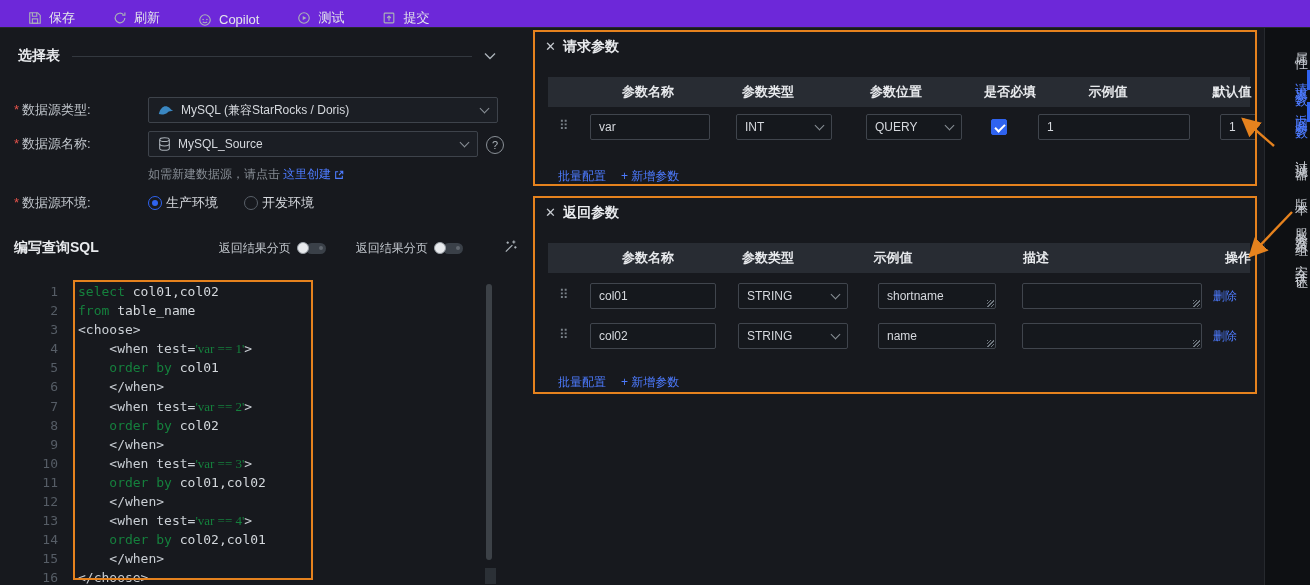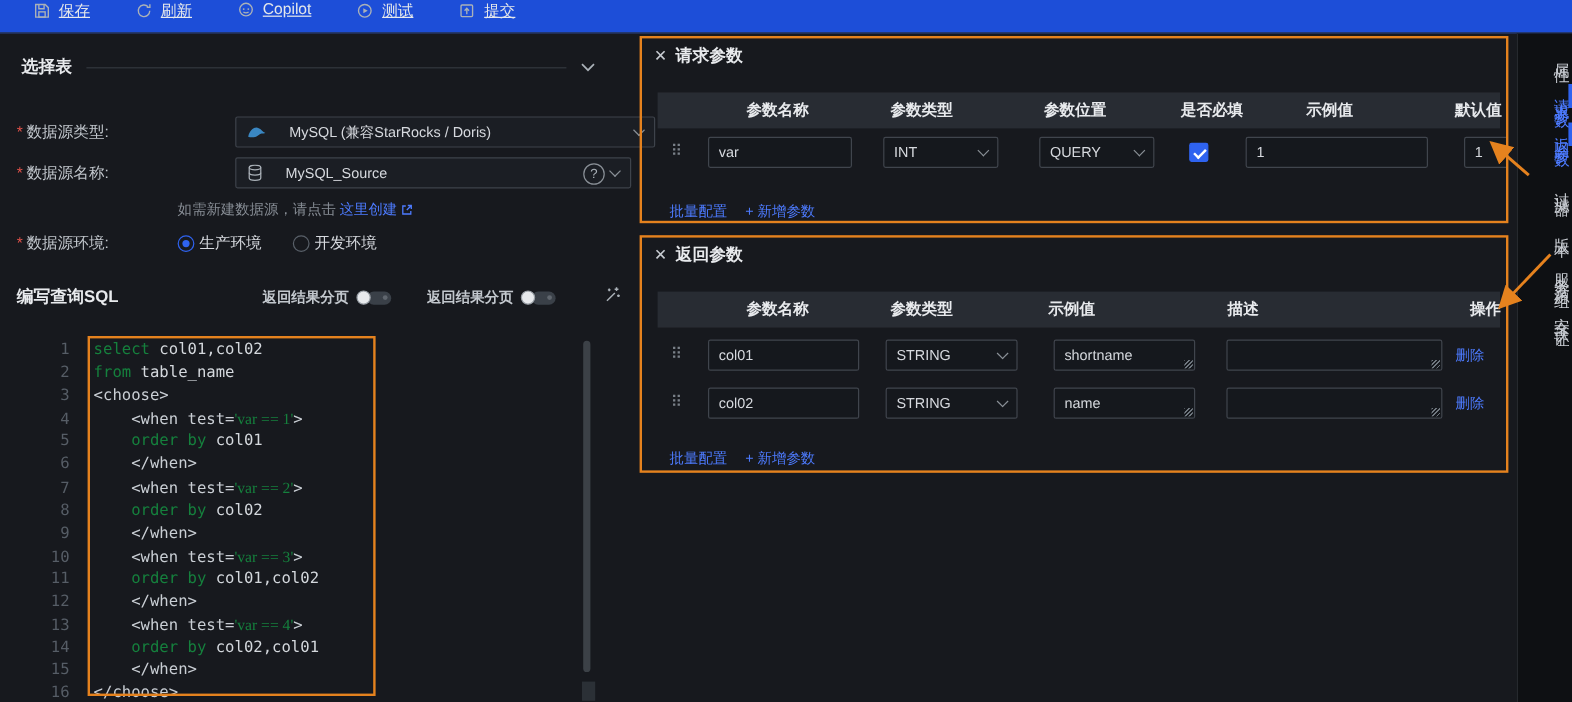--- a/index.html
+++ b/index.html
@@ -1,47 +1,47 @@
 <!DOCTYPE html>
 <html><head>
 <meta charset="utf-8">
 <style>
   html,body{margin:0;padding:0;background:#17191e;}
   .page{position:relative;width:1310px;height:585px;background:#17191e;overflow:hidden;
         font-family:"Liberation Sans",sans-serif;color:#e8eaed;}
 
   
-  .toolbar{position:absolute;left:0;top:0;right:0;height:28px;background:#1d4ed8;
-           border-bottom:1px solid #26292e;display:flex;align-items:flex-start;padding-left:28px;gap:38px;box-sizing:border-box;text-decoration:underline;}
+  .toolbar{position:absolute;left:0;top:0;right:0;height:28px;background:#6d28d9;
+           border-bottom:1px solid #26292e;display:flex;align-items:flex-end;padding-left:28px;gap:38px;box-sizing:border-box;}
   .tb-item{display:flex;align-items:center;gap:7px;font-size:13px;color:#e4e7ea;cursor:pointer;}
 
   
   .left-panel{position:absolute;left:0;top:28px;width:530px;bottom:0;}
   .section-header{position:absolute;left:18px;top:19px;width:478px;display:flex;align-items:center;gap:12px;}
   .section-title{font-size:14px;font-weight:bold;}
   .h-line{flex:1;height:1px;background:#33383f;}
   .form-label{position:absolute;left:14px;height:26px;line-height:26px;font-size:13px;color:#c2c7cd;white-space:nowrap;}
   .star{color:#e5534b;margin-right:3px;}
   .dropdown{position:absolute;height:26px;background:#1b1e24;border:1px solid #3e434b;border-radius:2px;
-            display:flex;align-items:center;padding:0 9px;gap:19px;font-size:12px;color:#d6d9de;cursor:pointer;box-sizing:border-box;margin-left:48px;}
+            display:flex;align-items:center;padding:0 9px;gap:7px;font-size:12px;color:#d6d9de;cursor:pointer;box-sizing:border-box;}
   .dd-caret{margin-left:auto;width:6px;height:6px;border-right:1.4px solid #8a9097;border-bottom:1.4px solid #8a9097;
             transform:rotate(45deg);margin-top:-3px;}
   .help-circle{position:absolute;left:486px;top:108px;width:16px;height:16px;border-radius:50%;border:1px solid #8a9097;
                color:#aab1b8;font-size:11px;display:flex;align-items:center;justify-content:center;cursor:pointer;}
   .helper-text{position:absolute;left:148px;top:138px;font-size:12px;color:#878d95;display:flex;align-items:center;gap:3px;}
   .helper-link{color:#4d7bff;cursor:pointer;}
   .radio-group{position:absolute;left:148px;top:162px;height:26px;display:flex;align-items:center;gap:26px;}
   .radio{display:flex;align-items:center;gap:4px;font-size:13px;color:#d6d9de;cursor:pointer;}
   .radio-dot{width:14px;height:14px;border-radius:50%;border:1px solid #596069;position:relative;box-sizing:border-box;}
   .radio-dot.selected{border-color:#2f63f0;}
   .radio-dot.selected::after{content:"";position:absolute;inset:3px;border-radius:50%;background:#2f63f0;}
 
   .sql-header{position:absolute;left:14px;right:12px;top:207px;height:26px;display:flex;align-items:center;}
   .sql-title{font-size:14px;font-weight:bold;margin-right:120px;}
-  .tg{display:flex;align-items:center;gap:6px;font-size:12px;color:#c2c7cd;font-weight:bold;}
+  .tg{display:flex;align-items:center;gap:6px;font-size:12px;color:#c2c7cd;}
   .tg + .tg{margin-left:30px;}
   .switch{display:flex;align-items:center;cursor:pointer;}
   .knob{width:12px;height:12px;border-radius:50%;background:#e8eaed;border:1px solid #9aa0a7;z-index:1;box-sizing:border-box;}
   .track{width:20px;height:11px;border-radius:6px;background:#3a4048;margin-left:-3px;position:relative;}
   .track::after{content:"";position:absolute;right:3px;top:3.5px;width:4px;height:4px;border-radius:50%;background:#60666e;}
   .wand{margin-left:auto;cursor:pointer;}
 
   
   .editor{position:absolute;left:0;top:244px;width:530px;bottom:0;padding-top:10px;
           font-family:"DejaVu Sans Mono",monospace;font-size:13px;line-height:19.1px;overflow:hidden;}

